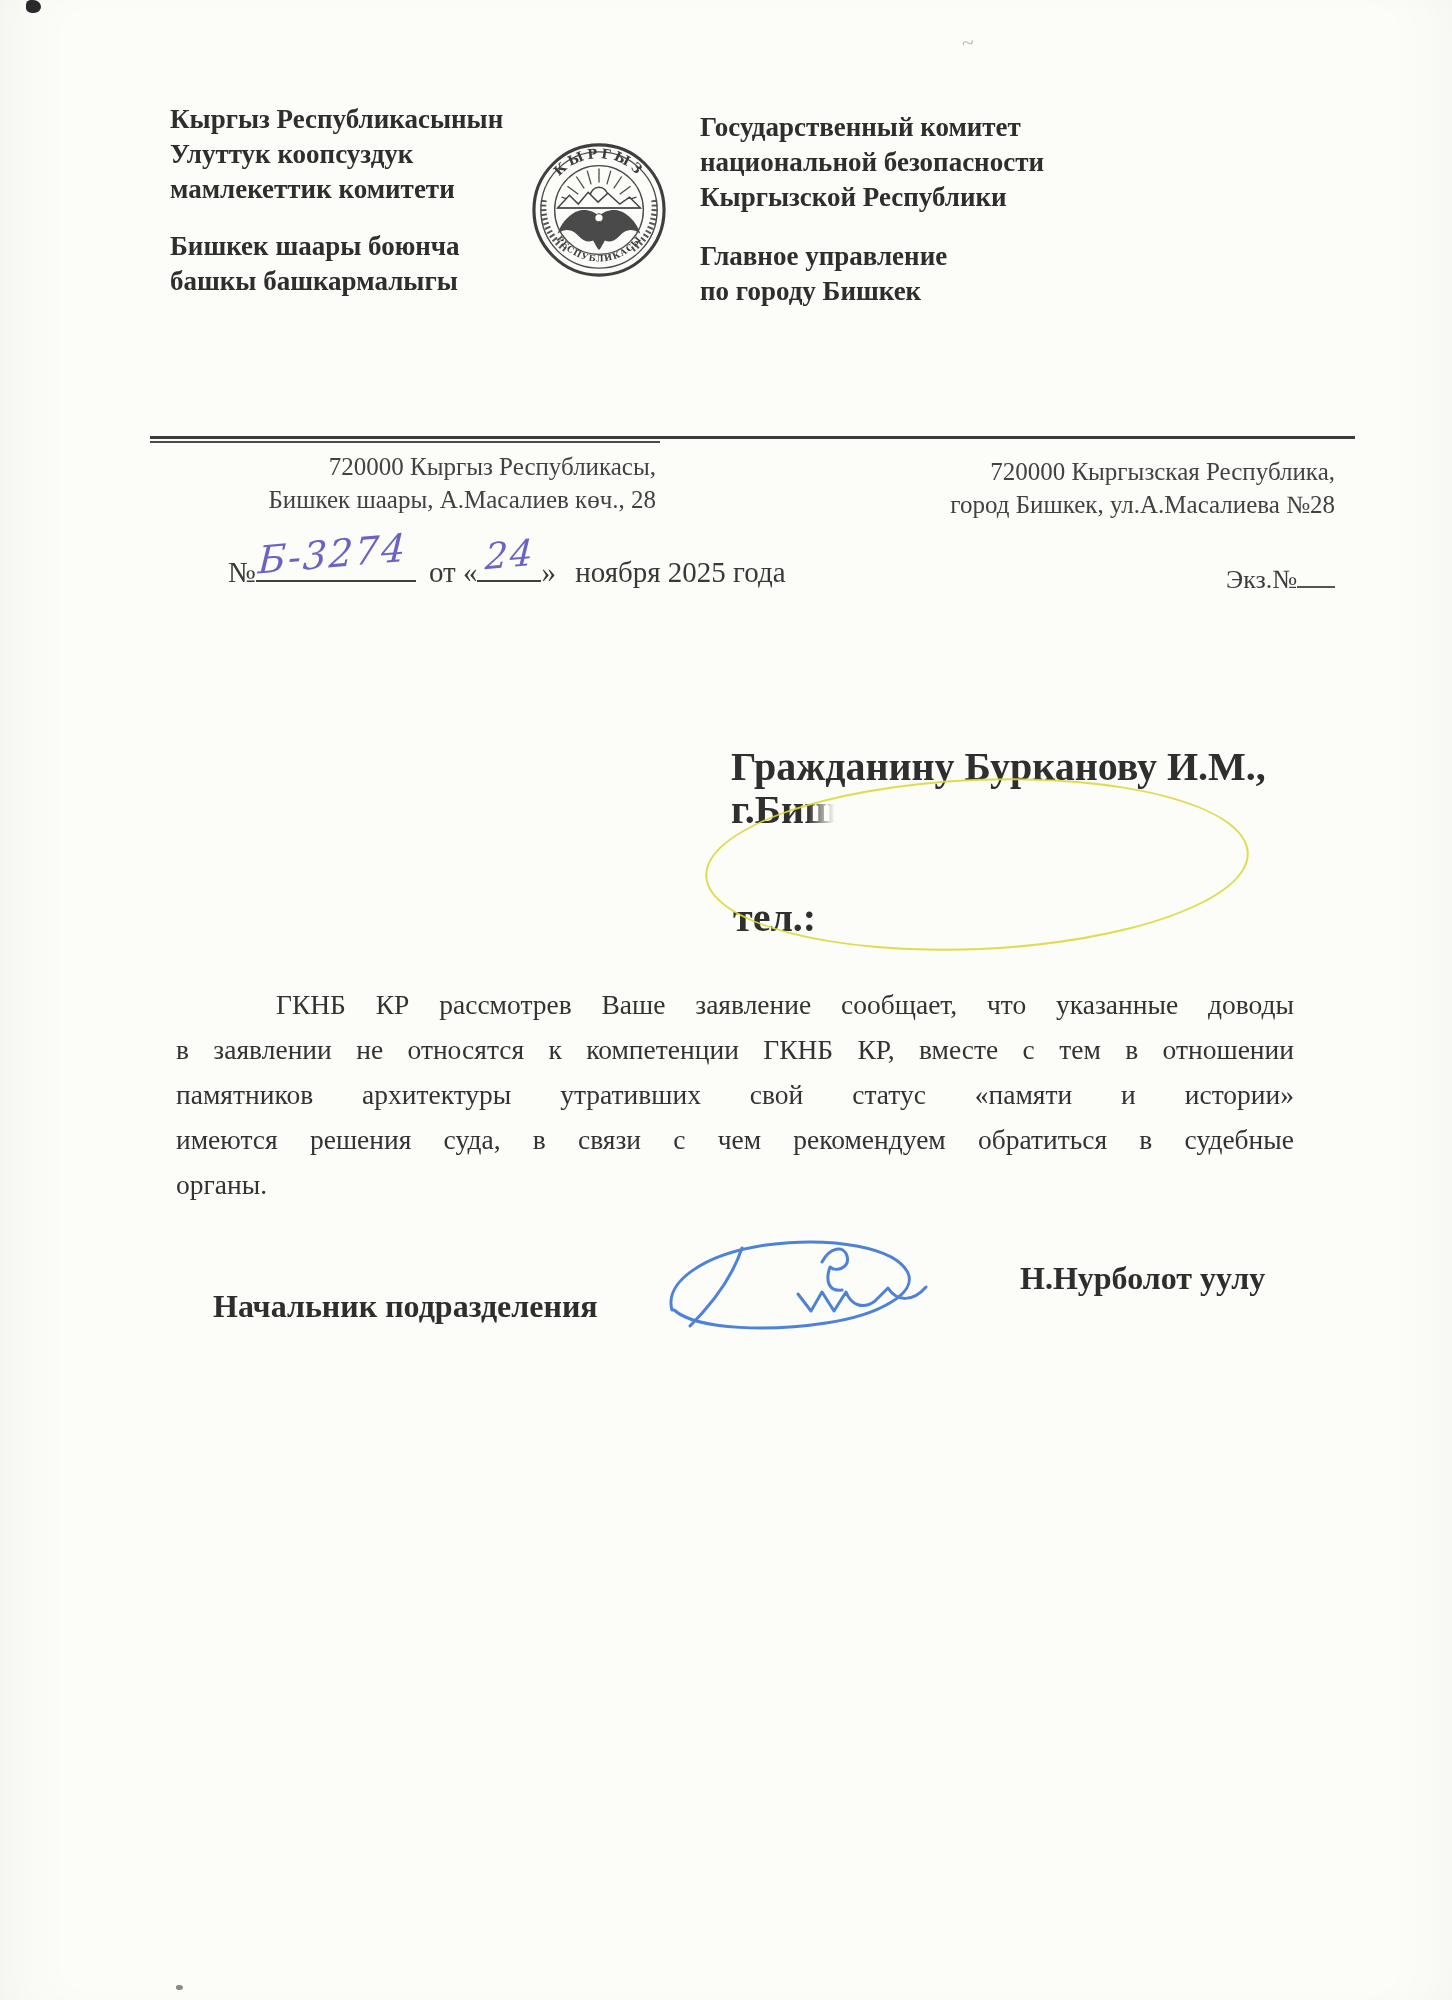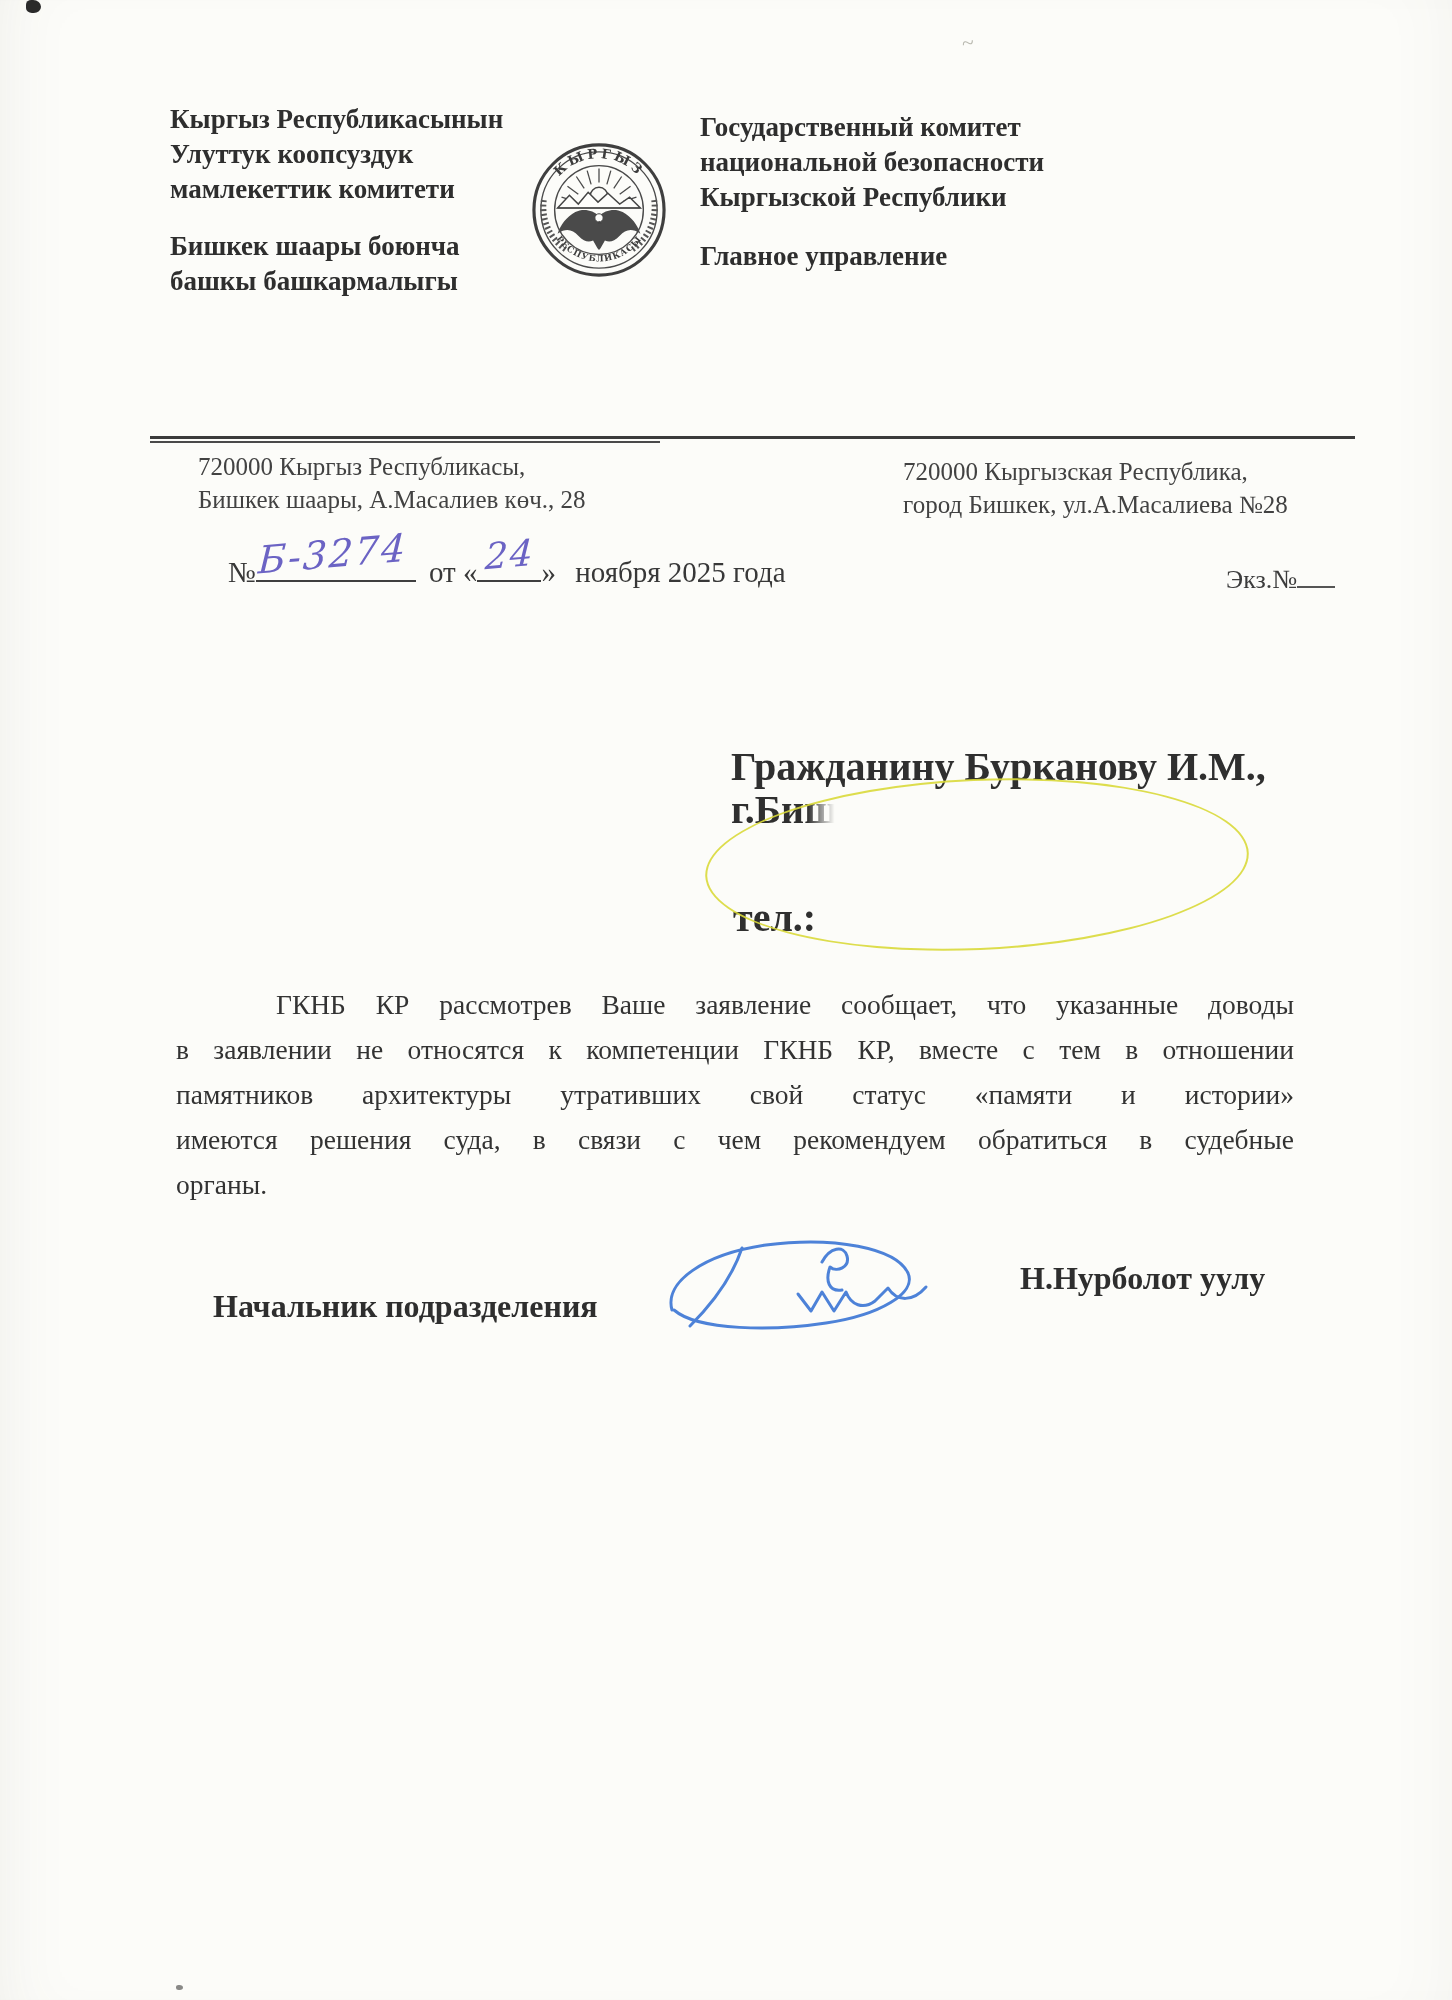--- a/index.html
+++ b/index.html
@@ -7,21 +7,21 @@
     position:relative;width:1452px;height:2000px;overflow:hidden;
     background:#fcfcf9;
     box-shadow:inset 50px 0 80px -60px rgba(90,85,70,.10), inset -50px 0 80px -60px rgba(90,85,70,.07);
     font-family:"Liberation Serif","DejaVu Serif",serif;
     color:#353535;
   }
   .abs{position:absolute;}
   .hdr-block{font-weight:bold;font-size:27px;line-height:35px;color:#2e2e2e;}
   .hdr-sub{margin-top:22px;}
   .hdr-sub-r{margin-top:24px;}
-  .addr{font-size:25px;line-height:33px;text-align:left;color:#424242;}
+  .addr{font-size:25px;line-height:33px;text-align:right;color:#424242;}
   .rule{height:3px;background:#3b3b3b;}
   .rule2{height:1.5px;background:#4a4a4a;}
   .refline{font-size:29px;white-space:nowrap;color:#383838;}
   .uline{display:inline-block;border-bottom:2.5px solid #3f3f3f;position:relative;height:32px;vertical-align:baseline;}
   .u-num{width:160px;}
   .u-day{width:64px;}
   .hw{
     position:absolute;font-style:italic;font-family:"DejaVu Serif",serif;
     display:inline-block;transform:rotate(-5deg) skewX(-8deg);
     letter-spacing:2px;
@@ -110,20 +110,21 @@
       </g>
     </svg>
   </div>
 
   <div class="abs hdr-block" style="left:700px;top:110px;width:378px;">
     <div>Государственный комитет</div>
     <div>национальной безопасности</div>
     <div>Кыргызской Республики</div>
     <div class="hdr-sub-r">
       <div>Главное управление</div>
+      <div>по городу Бишкек</div>
     </div>
   </div>
 
   <div class="abs rule" style="left:150px;top:436px;width:1205px;"></div>
   <div class="abs rule2" style="left:150px;top:441px;width:510px;"></div>
 
   <div class="abs addr" style="left:198px;top:450px;width:458px;">
     <div>720000 Кыргыз Республикасы,</div>
     <div>Бишкек шаары, А.Масалиев көч., 28</div>
   </div>

